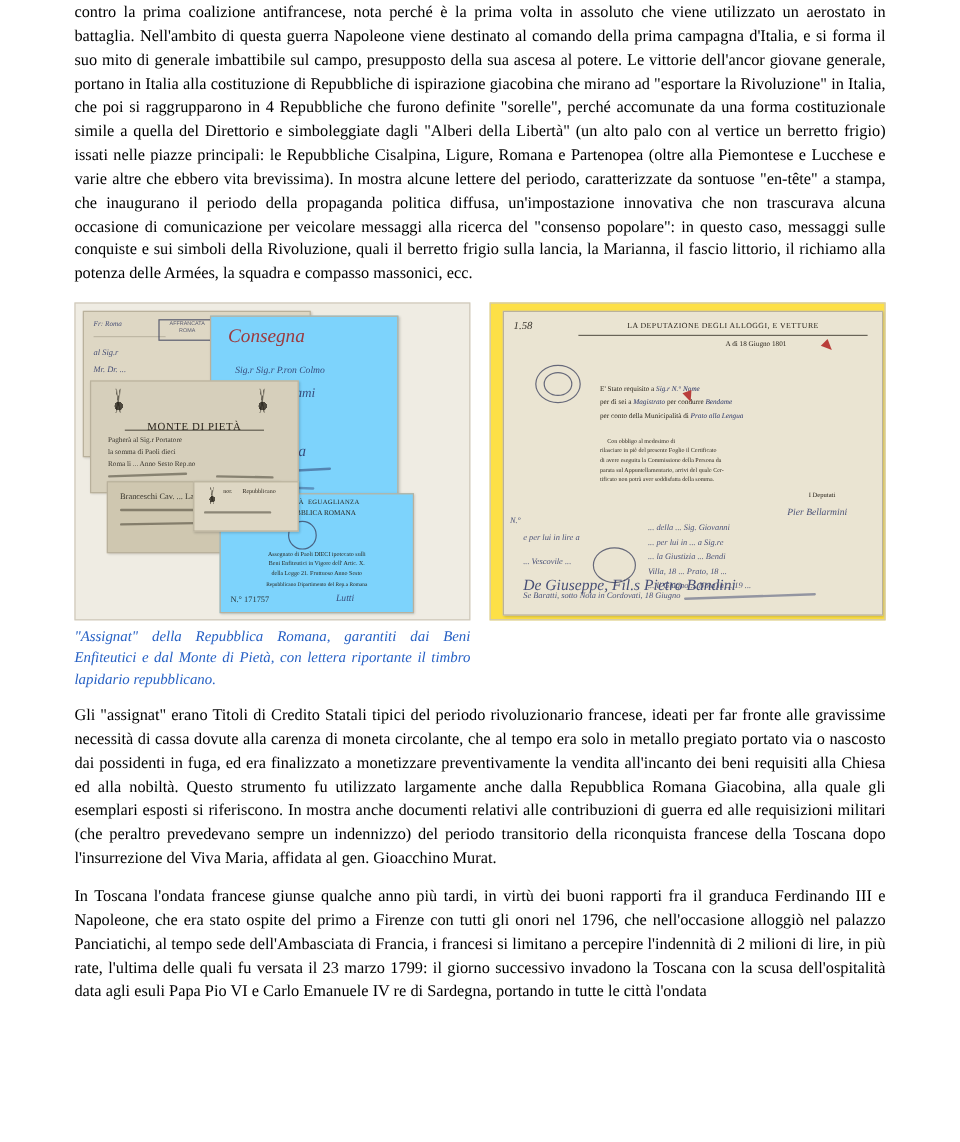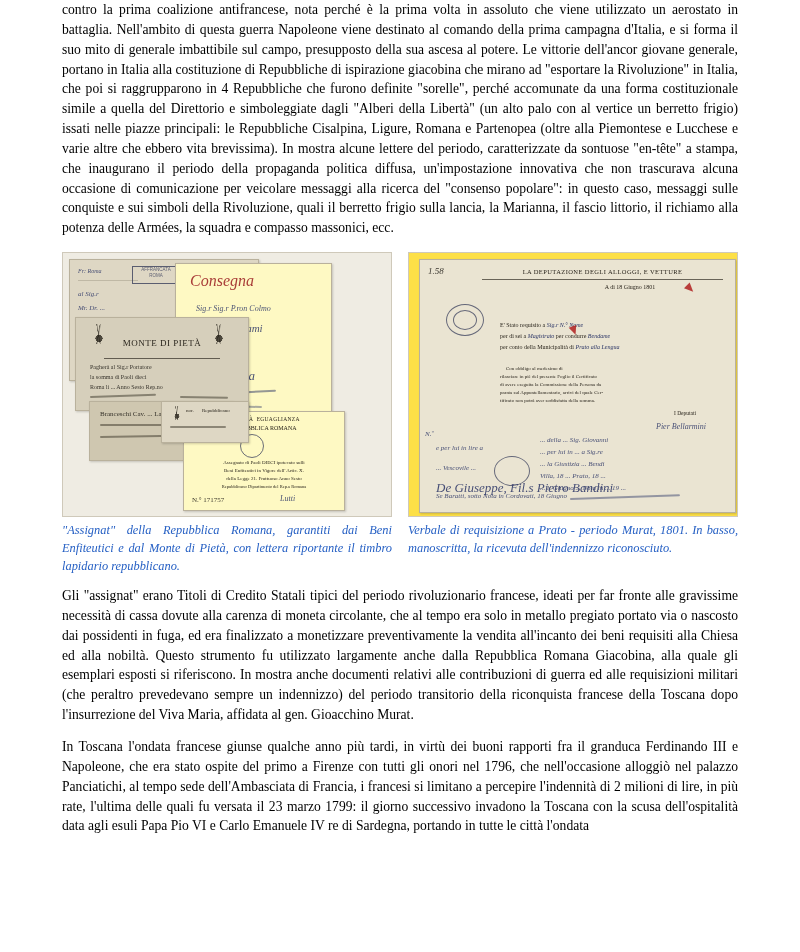--- a/index.html
+++ b/index.html
@@ -53,21 +53,21 @@
     font-style: italic;
     font-size: 12.4px;
     line-height: 1.45;
     margin-top: 5px;
     text-align: justify;
   }
 
   
   .sheet {
     position: absolute;
-    background: #fef9c3;
+    background: #7dd3fc;
     border: 1px solid #b9b19c;
     box-shadow: 1px 1px 2px rgba(0,0,0,0.18);
     overflow: hidden;
   }
   .sheet.tone2 { background: #ded7c4; }
   .sheet.tone3 { background: #d6cfbb; }
   .sheet.dark  { background: #cfc7b0; }
 
   .hline {
     position: absolute;
@@ -183,21 +183,21 @@
           <div class="ink-blue" style="left:10px; top:58px; font-size:11px;">ancesco Beltrami</div>
           <div class="ink-blue" style="left:14px; top:78px; font-size:9px;">via Vescovile 5:</div>
           <div class="ink-blue" style="left:40px; top:104px; font-size:13px;">Novara</div>
           <div class="scribble" style="left:16px; top:130px; width:84px; transform:rotate(-3deg); background:rgba(43,53,102,0.5);"></div>
           <div class="scribble" style="left:26px; top:140px; width:60px; transform:rotate(2deg); background:rgba(43,53,102,0.4);"></div>
         </div>
 
         <div class="sheet tone3" style="left:12px; top:64px; width:172px; height:92px;">
           <div class="eagle" style="left:10px; top:6px;"></div>
           <div class="eagle" style="left:130px; top:6px;"></div>
-          <div class="printed" style="left:0; top:20px; width:100%; font-size:9px; letter-spacing:0.5px;text-align:center;">MONTE DI PIETÀ</div>
+          <div class="printed" style="left:0; top:32px; width:100%; font-size:9px; letter-spacing:0.5px;text-align:center;">MONTE DI PIETÀ</div>
           <div class="hdr-rule" style="left:28px; top:40px; width:116px;"></div>
           <div class="ink-black" style="left:14px; top:46px;">Pagherà al Sig.r Portatore</div>
           <div class="ink-black" style="left:14px; top:56px;">la somma di Paoli dieci</div>
           <div class="ink-black" style="left:14px; top:66px;">Roma li ... Anno Sesto Rep.no</div>
           <div class="scribble" style="left:14px; top:78px; width:66px; transform:rotate(-2deg);"></div>
           <div class="scribble" style="left:104px; top:78px; width:48px; transform:rotate(1deg);"></div>
         </div>
 
         <div class="sheet dark" style="left:26px; top:148px; width:142px; height:58px;">
           <div class="ink-black" style="left:10px; top:8px; font-size:7px;">Branceschi Cav. ... Lattigiana</div>
@@ -267,21 +267,20 @@
           <div class="stamp" style="left:74px; top:196px; width:34px; height:28px;"></div>
           <div class="ink-blue" style="left:16px; top:204px; font-size:7px;">... Vescovile ...</div>
           <div class="ink-blue" style="left:120px; top:212px; font-size:7px;">Villa, 18 ... Prato, 18 ...</div>
           <div class="ink-blue" style="left:16px; top:220px; font-size:13px;">De Giuseppe, Fil.s Pietro Bandini</div>
           <div class="ink-blue" style="left:120px; top:224px; font-size:7px;">... li Giugno ... Nota in ... 19 ...</div>
           <div class="ink-blue" style="left:16px; top:232px; font-size:7px;">Se Baratti, sotto Nota in Cordovati, 18 Giugno</div>
           <div class="scribble" style="left:150px; top:238px; width:110px; transform:rotate(-2deg); background:rgba(43,53,102,0.45);"></div>
         </div>
 
       </div>
-      <figcaption class="caption">Verbale di requisizione a Prato - periodo Murat, 1801.    In basso, manoscritta, la ricevuta dell'indennizzo riconosciuto.</figcaption>
     </figure>
 
   </div>
 
   <p class="para">Gli "assignat" erano Titoli di Credito Statali tipici del periodo rivoluzionario francese, ideati per far fronte alle gravissime necessità di cassa dovute alla carenza di moneta circolante, che al tempo era solo in metallo pregiato portato via o nascosto dai possidenti in fuga, ed era finalizzato a monetizzare preventivamente la vendita all'incanto dei beni requisiti alla Chiesa ed alla nobiltà. Questo strumento fu utilizzato largamente anche dalla Repubblica Romana Giacobina, alla quale gli esemplari esposti si riferiscono.    In mostra anche documenti relativi alle contribuzioni di guerra ed alle requisizioni militari (che peraltro prevedevano sempre un indennizzo) del periodo transitorio della riconquista francese della Toscana dopo l'insurrezione del Viva Maria, affidata al gen. Gioacchino Murat.</p>
 
   <p class="para">In Toscana l'ondata francese giunse qualche anno più tardi, in virtù dei buoni rapporti fra il granduca Ferdinando III e Napoleone, che era stato ospite del primo a Firenze con tutti gli onori nel 1796, che nell'occasione alloggiò nel palazzo Panciatichi, al tempo sede dell'Ambasciata di Francia, i francesi si limitano a percepire l'indennità di 2 milioni di lire, in più rate, l'ultima delle quali fu versata il 23 marzo 1799: il giorno successivo invadono la Toscana con la scusa dell'ospitalità data agli esuli Papa Pio VI e Carlo Emanuele IV  re di Sardegna, portando in tutte le città l'ondata</p>
 
 </div>
 

